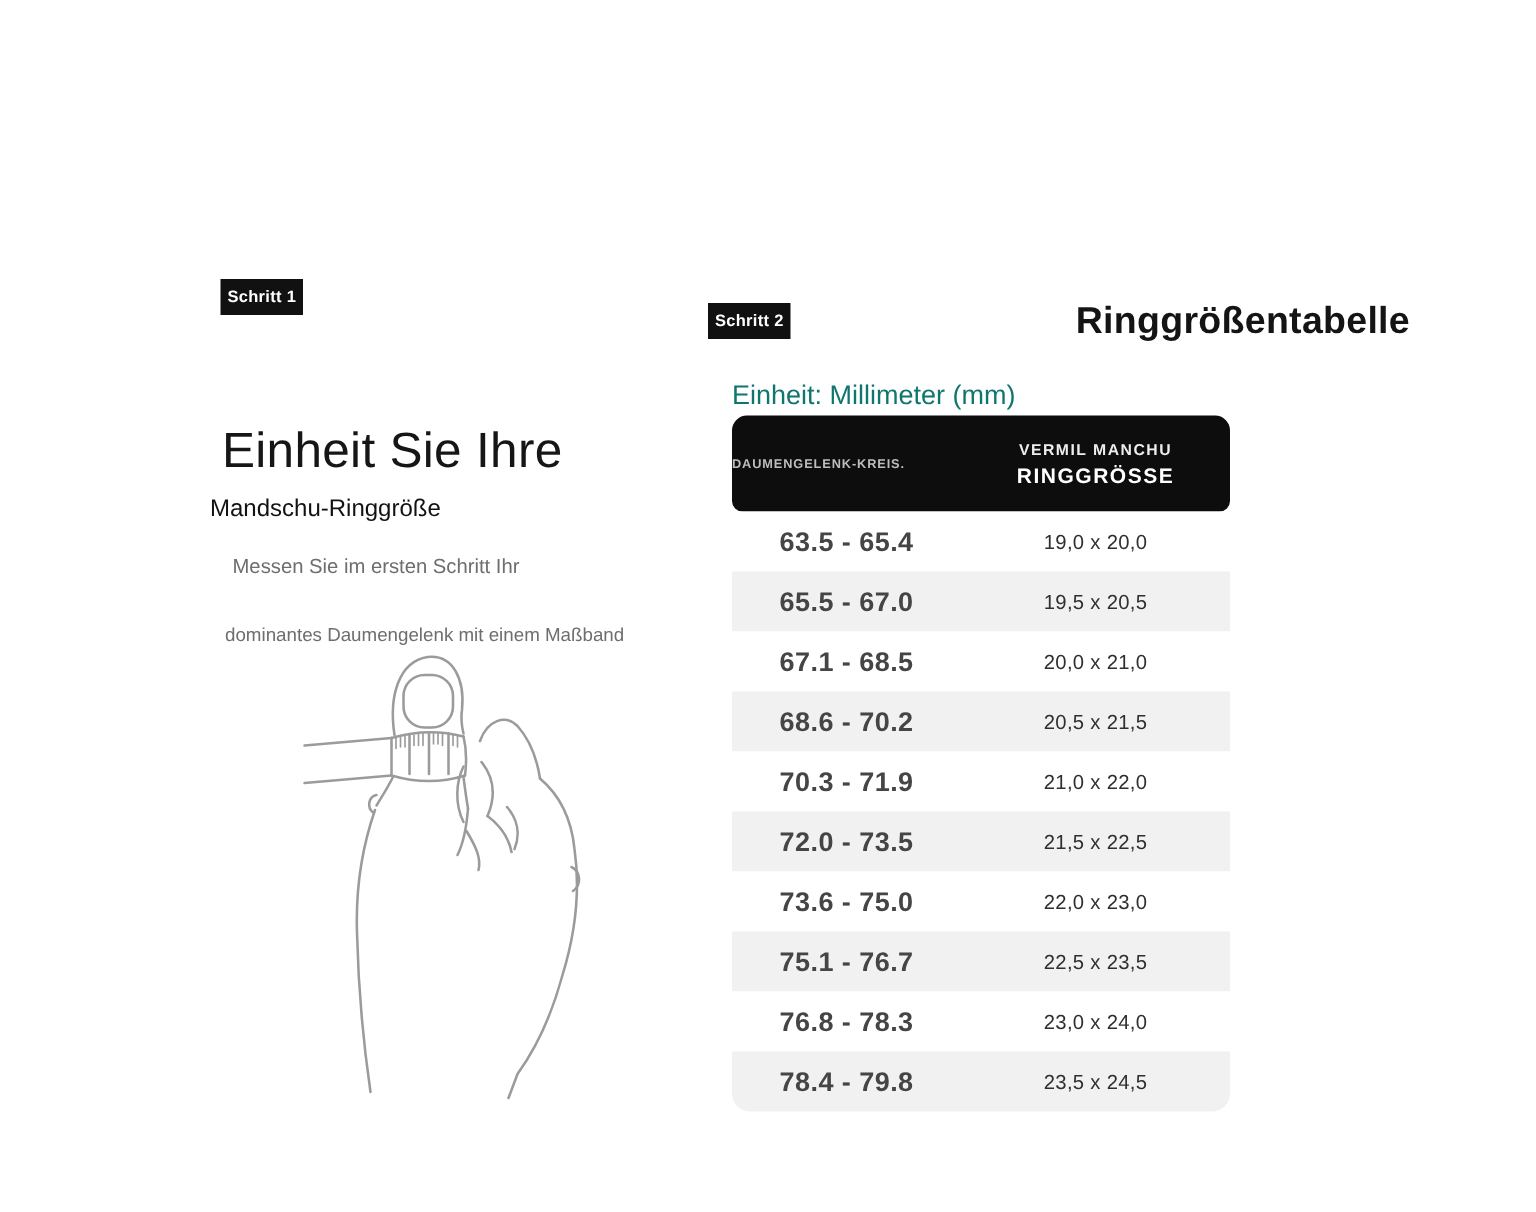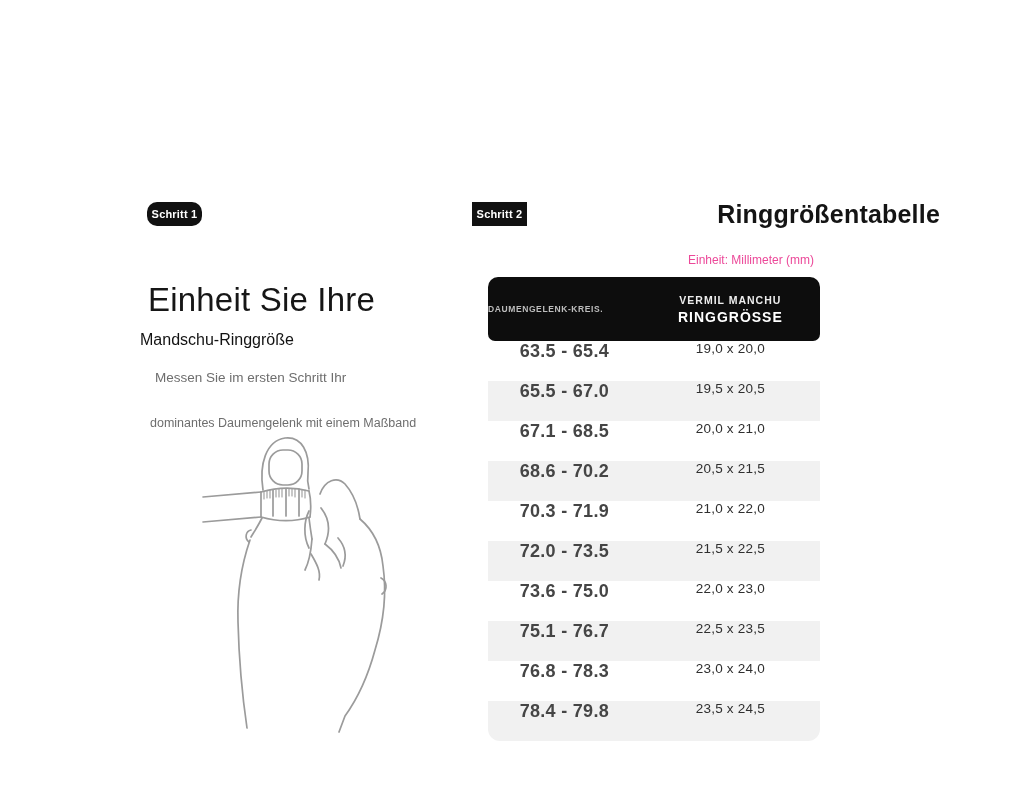--- a/index.html
+++ b/index.html
@@ -15,21 +15,21 @@
   .page{
     position:relative;width:1024px;height:808px;background:#ffffff;overflow:hidden;
     font-family:"Liberation Sans","DejaVu Sans",sans-serif;color:var(--text-dark);
   }
   .badge{
     position:absolute;background:var(--badge-bg);color:#ffffff;
     font-size:11px;font-weight:bold;letter-spacing:.2px;
     width:55px;height:24px;display:flex;align-items:center;justify-content:center;
     box-sizing:border-box;
   }
-  .badge-step1{left:147px;top:202px;border-radius:10px;}
+  .badge-step1{left:147px;top:186px;}
   .badge-step2{left:472px;top:202px;}
 
   .heading-main{
     position:absolute;left:148px;top:281px;width:320px;
     font-size:33px;font-weight:500;letter-spacing:.2px;color:#161616;
   }
   .heading-sub{
     position:absolute;left:140px;top:331px;width:300px;
     font-size:16px;font-weight:normal;color:#121212;
   }
@@ -42,35 +42,35 @@
     font-size:12.5px;color:var(--text-gray);
   }
   .hand-illustration{position:absolute;left:193px;top:426px;width:235px;height:315px;}
 
   .table-title{
     position:absolute;left:488px;top:200px;width:452px;
     text-align:right;font-size:25px;font-weight:600;letter-spacing:.2px;color:#141414;
   }
   .unit-note{
     position:absolute;left:488px;top:253px;width:326px;
-    text-align:right;font-size:12px;color:#ec4899;
+    font-size:18px;color:#0f766e;
   }
   .size-table{position:absolute;left:488px;top:277px;width:332px;}
   .table-header{
     background:var(--header-bg);height:64px;border-radius:10px 10px 7px 7px;
     display:flex;align-items:center;
   }
   .th-col1{
     width:46%;text-align:left;color:#bdbdbd;
     font-size:8.5px;letter-spacing:.6px;font-weight:bold;
   }
   .th-col2{width:54%;text-align:center;color:#ffffff;}
   .th-col2-line1{font-size:10.5px;font-weight:600;letter-spacing:1px;color:#ededed;}
   .th-col2-line2{font-size:14px;font-weight:bold;letter-spacing:1px;margin-top:3px;}
-  .table-row{height:40px;display:flex;align-items:flex-start;background:#ffffff;}
+  .table-row{height:40px;display:flex;align-items:center;background:#ffffff;}
   .table-row.alt{background:var(--row-alt-bg);}
   .table-row.last{border-radius:0 0 12px 12px;}
   .cell-range{
     width:46%;text-align:center;
     font-size:18px;font-weight:600;color:var(--range-color);letter-spacing:.3px;
   }
   .cell-size{
     width:54%;text-align:center;
     font-size:13.5px;color:var(--size-color);letter-spacing:.2px;
   }

